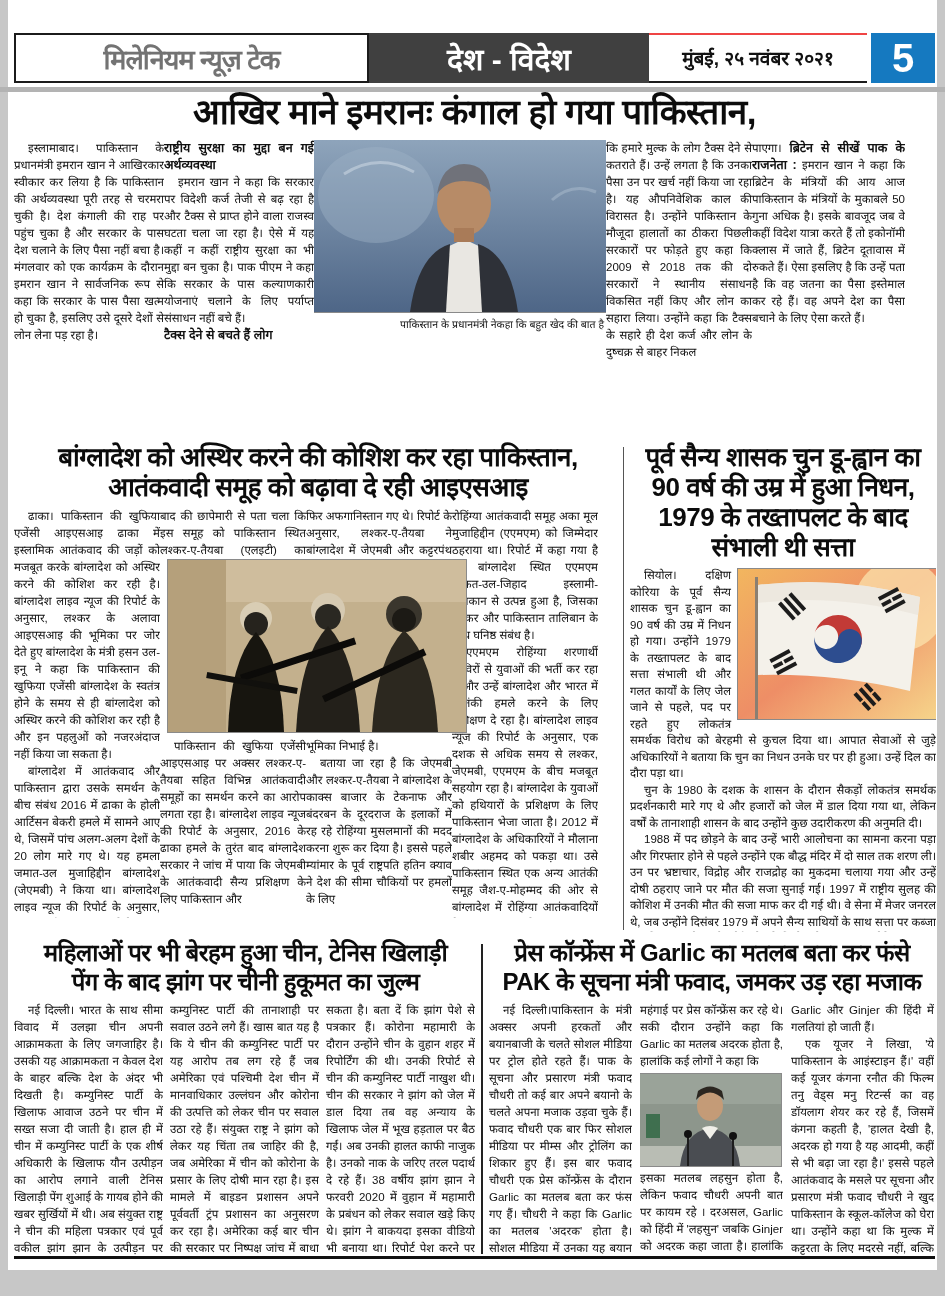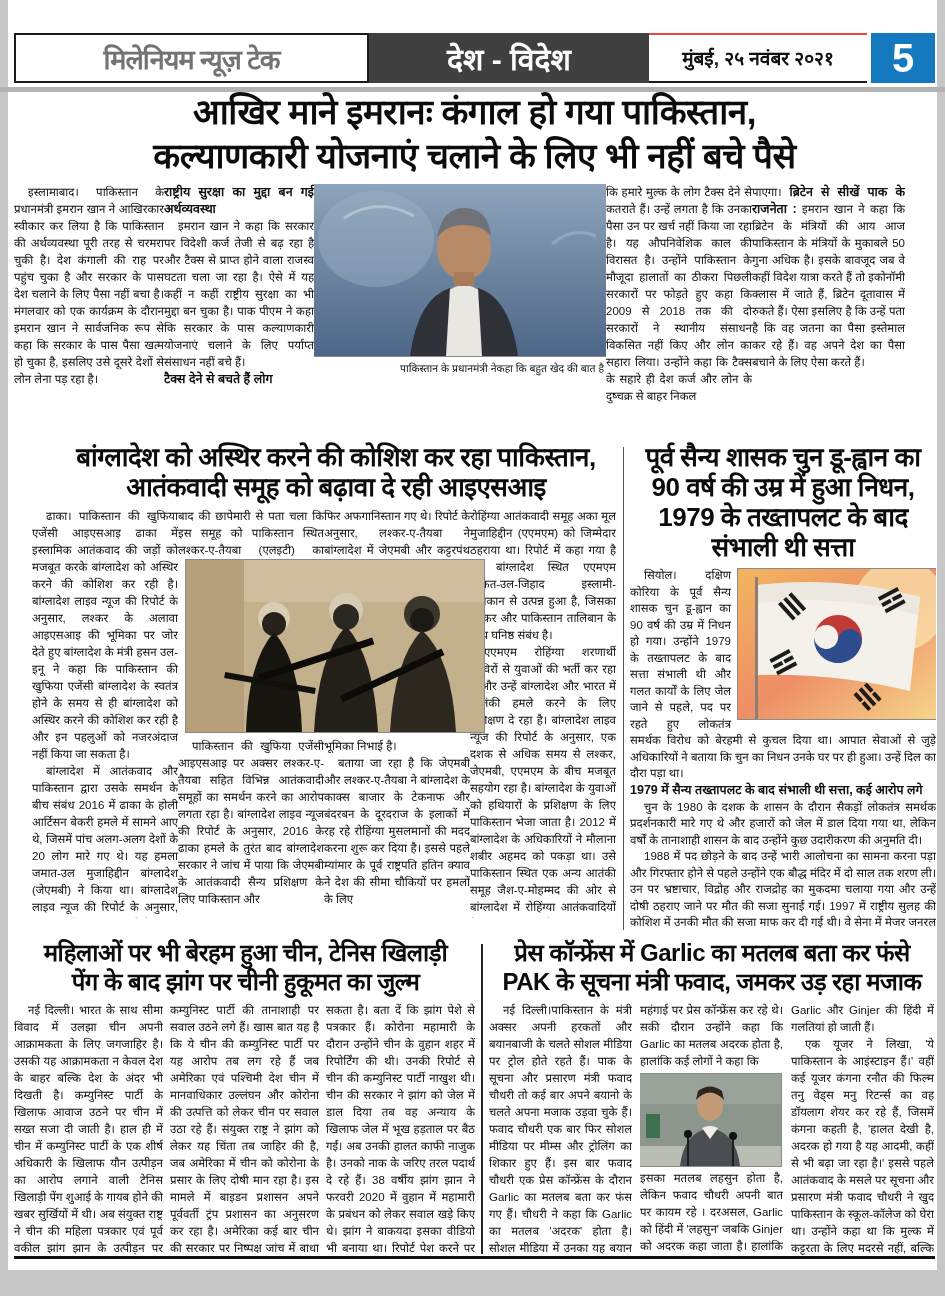--- a/index.html
+++ b/index.html
@@ -26,21 +26,21 @@
   .sub{font-weight:bold;font-size:12.5px;line-height:17px;}
   .photo{display:block;outline:1px solid #8a8a8a;}
   .cap{display:flex;justify-content:flex-end;font-size:10.5px;font-weight:normal;padding:4px 2px 0 2px;}
   
   .w150{width:150px;}.w292{width:292px;}.w146{width:146px;}.w153{width:153px;}
   .w149{width:149px;}.w144{width:143px;}
   
   .art-imran{left:14px;top:90px;width:921px;}
   .art-imran .c{height:250px;}
   
-  .art-bd{left:32px;top:442px;width:608px;}
+  .art-bd{left:14px;top:442px;width:608px;}
   .art-bd .c{width:146px;height:410px;}
   .bd-top{height:50px;overflow:hidden;}
   .bd-sp{height:180px;}
   .bd-img{position:absolute;left:154px;top:118px;}
   
   .art-kr{left:630px;top:442px;width:306px;height:490px;overflow:hidden;}
   .kr-body{margin-top:5px;text-align:justify;font-size:11.5px;line-height:16.5px;}
   .kr-body p{margin:0;}
   .kr-flag{float:right;margin:2px 0 4px 7px;}
   .rule-v1{position:absolute;left:623px;top:447px;width:1px;height:483px;background:#555;}
@@ -63,21 +63,20 @@
   <div class="mh">
     <div class="mh-logo">मिलेनियम न्यूज़ टेक</div>
     <div class="mh-section">देश - विदेश</div>
     <div class="mh-date">मुंबई, २५ नवंबर २०२१</div>
     <div class="mh-num">5</div>
   </div>
   <div class="mh-rule"></div>
 
   <div class="art art-imran">
     <div class="hl hl-xl">आखिर माने इमरानः कंगाल हो गया पाकिस्तान,</div>
-    <div class="hl hl-xl">कल्याणकारी योजनाएं चलाने के लिए भी नहीं बचे पैसे</div>
     <div class="cols">
       <div class="c w150">
         <p class="ind">इस्लामाबाद। पाकिस्तान के प्रधानमंत्री इमरान खान ने आखिरकार स्वीकार कर लिया है कि पाकिस्तान की अर्थव्यवस्था पूरी तरह से चरमरा चुकी है। देश कंगाली की राह पर पहुंच चुका है और सरकार के पास देश चलाने के लिए पैसा नहीं बचा है। मंगलवार को एक कार्यक्रम के दौरान इमरान खान ने सार्वजनिक रूप से कहा कि सरकार के पास पैसा खत्म हो चुका है, इसलिए उसे दूसरे देशों से लोन लेना पड़ रहा है।</p>
       </div>
       <div class="c w150">
         <p class="sub">राष्ट्रीय सुरक्षा का मुद्दा बन गई अर्थव्यवस्था</p>
         <p class="ind">इमरान खान ने कहा कि सरकार पर विदेशी कर्ज तेजी से बढ़ रहा है और टैक्स से प्राप्त होने वाला राजस्व घटता चला जा रहा है। ऐसे में यह कहीं न कहीं राष्ट्रीय सुरक्षा का भी मुद्दा बन चुका है। पाक पीएम ने कहा कि सरकार के पास कल्याणकारी योजनाएं चलाने के लिए पर्याप्त संसाधन नहीं बचे हैं।</p>
         <p class="sub">टैक्स देने से बचते हैं लोग</p>
       </div>
       <div class="c w292">
@@ -201,21 +200,20 @@
           <g transform="translate(136,108) rotate(38)">
               <rect width="10" height="4"></rect>
               <rect x="12" width="10" height="4"></rect>
               <rect y="7" width="22" height="4"></rect>
               <rect y="14" width="10" height="4"></rect>
               <rect x="12" y="14" width="10" height="4"></rect>
             </g>
         </g>
       </svg>
       <p class="ind">सियोल। दक्षिण कोरिया के पूर्व सैन्य शासक चुन डू-ह्वान का 90 वर्ष की उम्र में  निधन हो गया। उन्होंने 1979 के तख्तापलट के बाद सत्ता संभाली थी और गलत कार्यों के लिए जेल जाने से पहले, पद पर रहते हुए लोकतंत्र समर्थक विरोध को बेरहमी से कुचल दिया था। आपात सेवाओं से जुड़े अधिकारियों ने बताया कि चुन का निधन उनके घर पर ही हुआ। उन्हें दिल का दौरा पड़ा था।</p>
-      <p class="sub">1979 में सैन्य तख्तापलट के बाद संभाली थी सत्ता, कई आरोप लगे</p>
       <p class="ind">चुन के 1980 के दशक के शासन के दौरान सैकड़ों लोकतंत्र समर्थक प्रदर्शनकारी मारे गए थे और हजारों को जेल में डाल दिया गया था, लेकिन वर्षों के तानाशाही शासन के बाद उन्होंने कुछ उदारीकरण की अनुमति दी।</p>
       <p class="ind">1988 में पद छोड़ने के बाद उन्हें भारी आलोचना का सामना करना पड़ा और गिरफ्तार होने से पहले उन्होंने एक बौद्ध मंदिर में दो साल तक शरण ली। उन पर भ्रष्टाचार, विद्रोह और राजद्रोह का मुकदमा चलाया गया और उन्हें दोषी ठहराए जाने पर मौत की सजा सुनाई गई। 1997 में राष्ट्रीय सुलह की कोशिश में उनकी मौत की सजा माफ कर दी गई थी। वे सेना में मेजर जनरल थे, जब उन्होंने दिसंबर 1979 में अपने सैन्य साथियों के साथ सत्ता पर कब्जा कर लिया था। टैंक और सैनिकों को सियोल में उतारकर उन्होंने तख्तापलट को अंजाम दिया था।</p>
     </div>
   </div>
 
   <div class="rule-v1"></div>
 
   <div class="art art-cn">
     <div class="hl hl-m">महिलाओं पर भी बेरहम हुआ चीन, टेनिस खिलाड़ी</div>
     <div class="hl hl-m">पेंग के बाद झांग पर चीनी हुकूमत का जुल्म</div>

